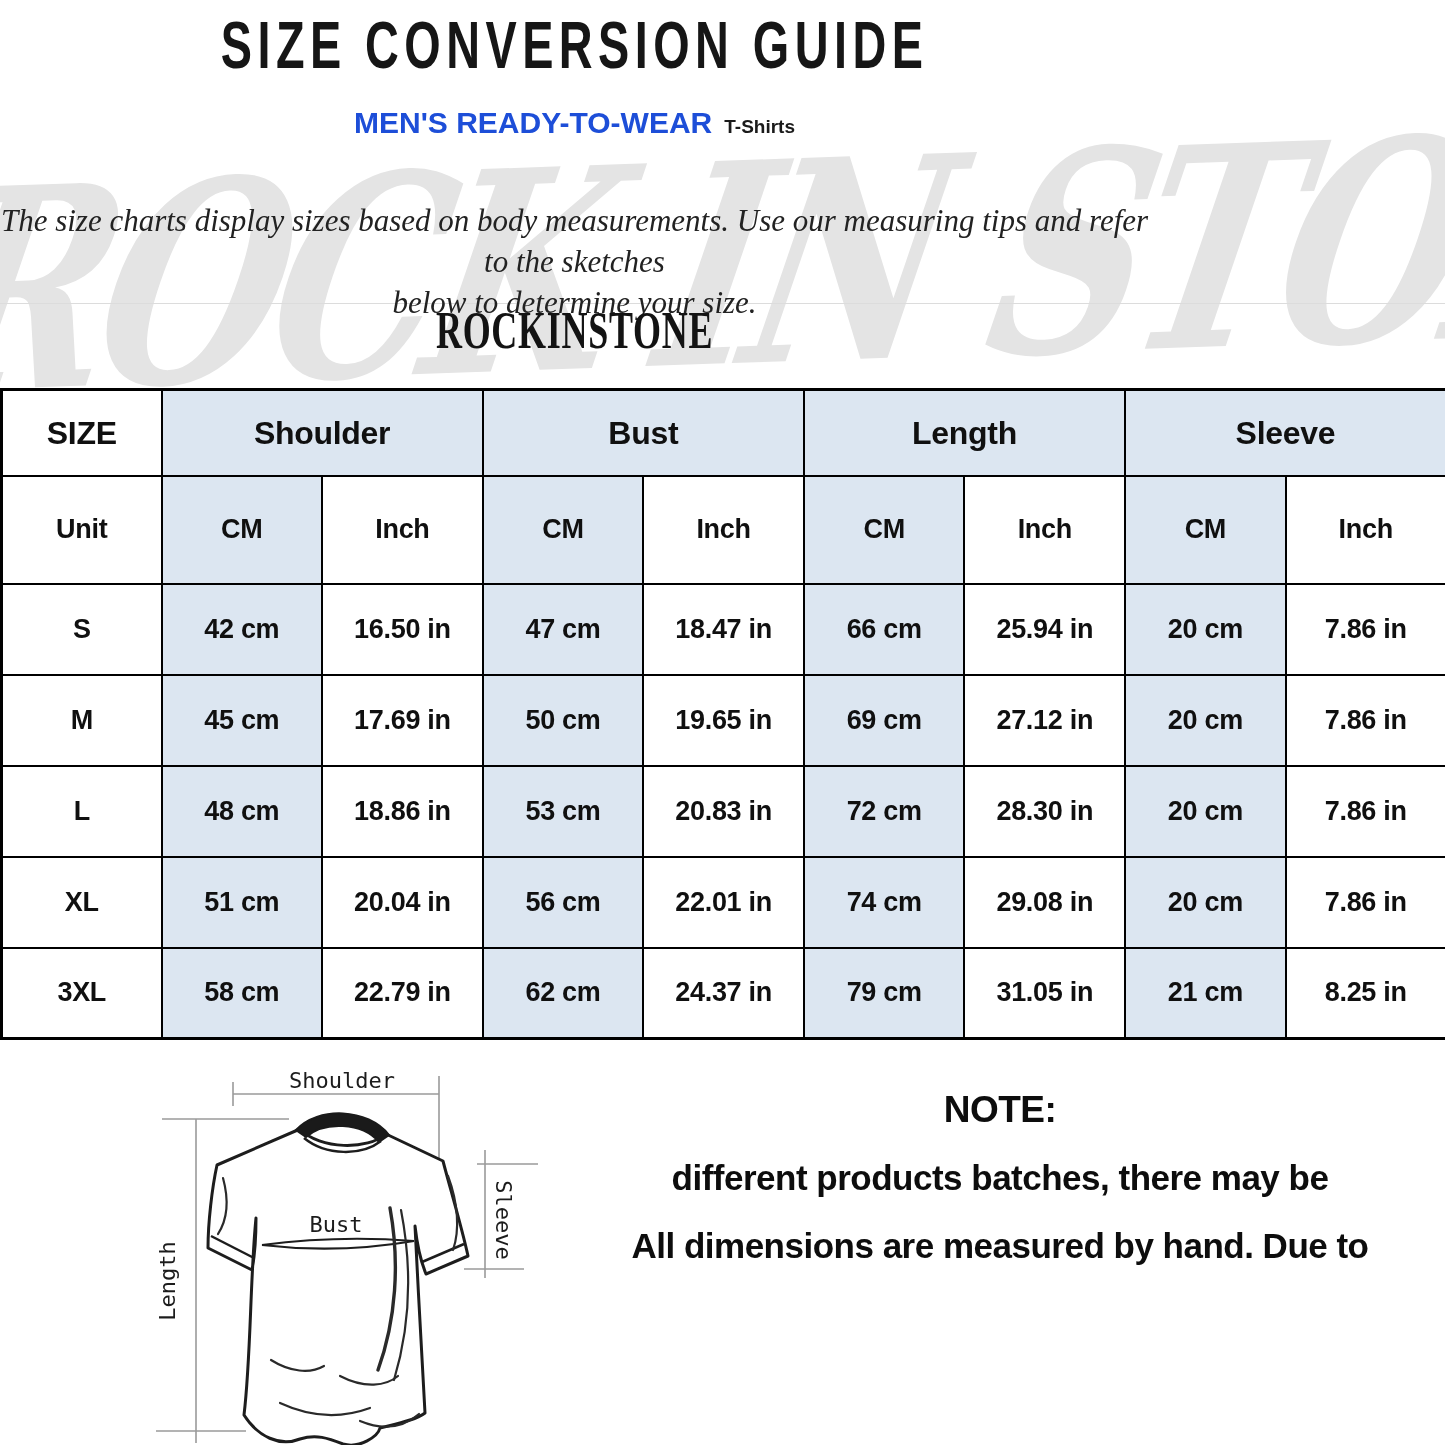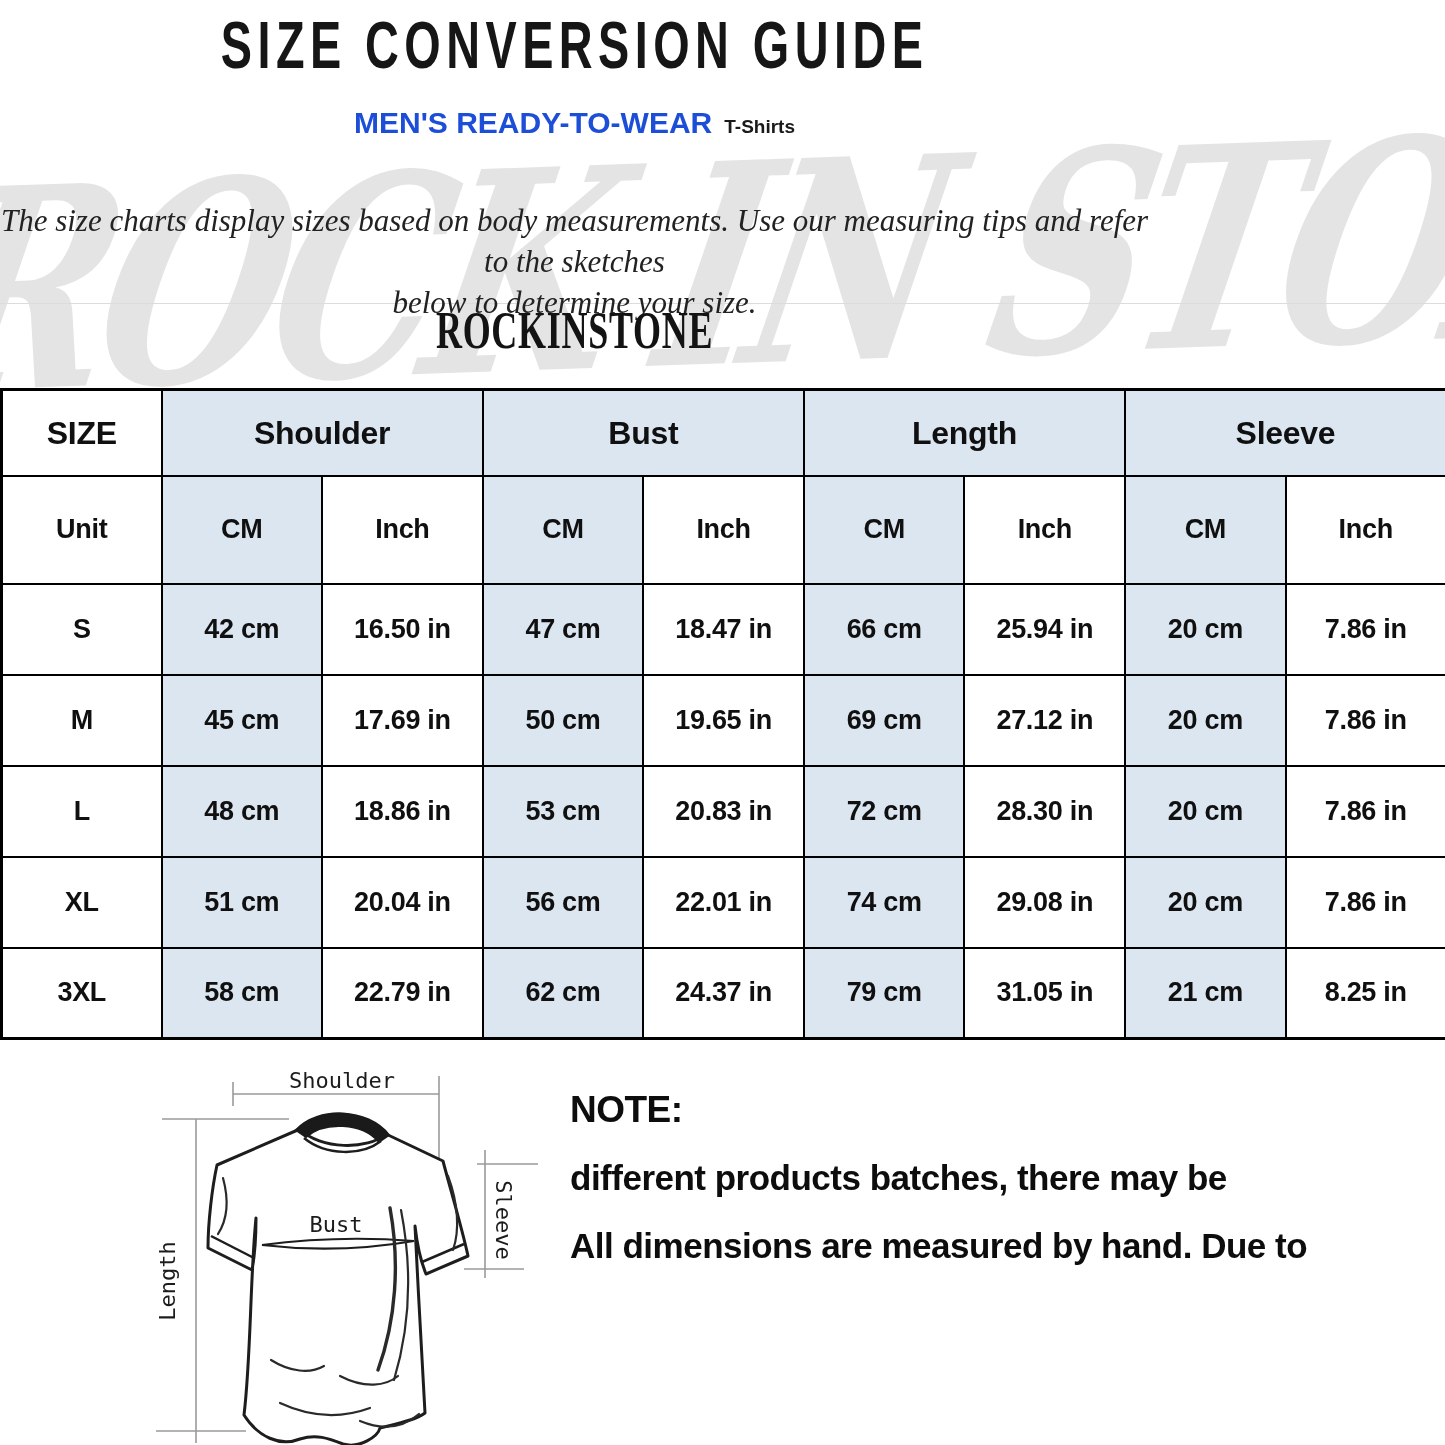--- a/index.html
+++ b/index.html
@@ -56,21 +56,21 @@
 
   
   .diagram { position:absolute; left:128px; top:1058px; width:566px; height:387px; z-index:2; }
   .diagram svg { width:100%; height:100%; }
   .sketch-label { font-family:"DejaVu Sans Mono", monospace; font-size:22px; fill:#1c1c1c; }
 
   
   .note { position:absolute; left:570px; top:1076px; width:860px; z-index:2; }
   .note .n-line {
     display:block; height:68px; line-height:68px; font-weight:bold; font-size:35px;
-    letter-spacing:-0.5px; color:#0d0d0d; white-space:nowrap;
+    letter-spacing:-0.5px; color:#0d0d0d; white-space:nowrap;text-align:center;
   }
   .note .n-title { font-size:37px; }
 </style>
 </head>
 <body>
 
 <div class="page">
 
   <div class="watermark">ROCK IN STONE</div>
   <div class="faint-rule"></div>

